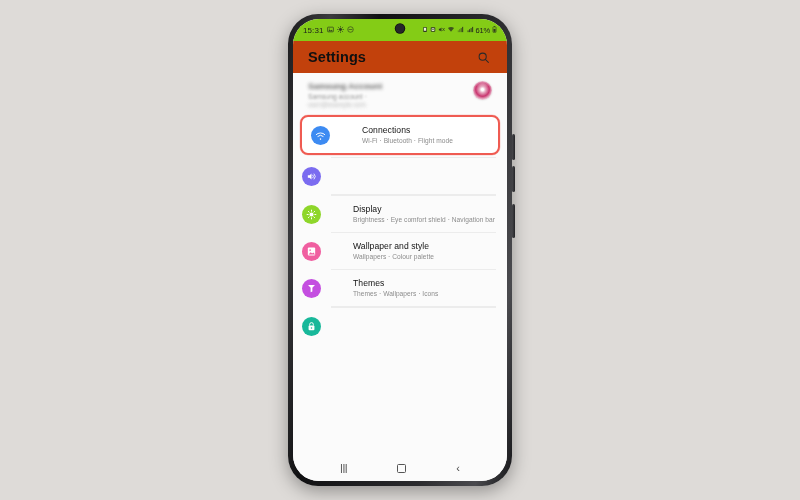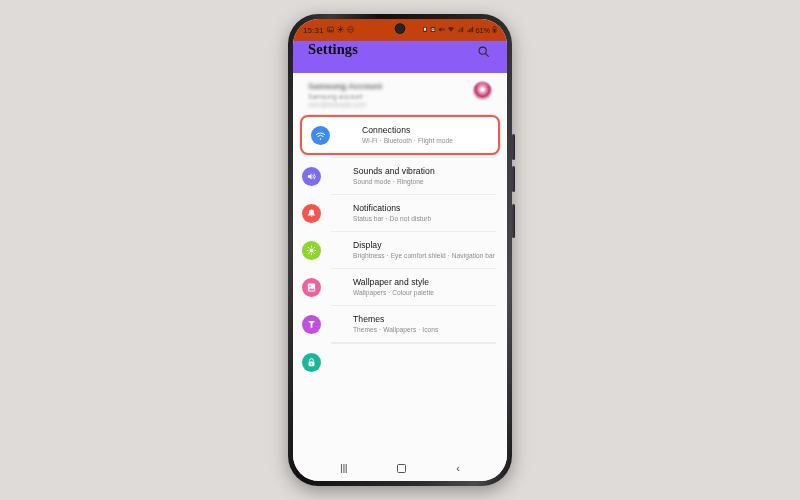--- a/index.html
+++ b/index.html
@@ -37,21 +37,21 @@
   }
   #btn-volume-up{ top:120px; height:26px; }
   #btn-volume-down{ top:152px; height:26px; }
   #btn-power{ top:190px; height:34px; }
 
   
   #status-bar{
     height:22px;
     display:flex; 
     padding:0 10px;
-    background:#c2410c;
+    background:#84cc16;
     position:relative;
     font-size:7.5px; color:#1d1d1d;
   }
   #status-left{ display:flex; align-items:center; gap:3px; }
   #status-time{ font-size:8px; letter-spacing:.1px; }
   .sicon{ display:inline-block; opacity:.85; }
   #status-right{
     position:absolute; right:10px; top:0; height:22px;
     display:flex; align-items:center; gap:2px;
     font-size:7.5px;
@@ -61,24 +61,23 @@
     position:absolute; left:50%; top:5px;
     transform:translateX(-50%);
     width:9px; height:9px; border-radius:50%;
     background:#26262a;
     box-shadow:0 0 0 .7px #0d0d10;
   }
 
   
   #app-header{
     height:32px;
-    display:flex; justify-content:space-between;
+    display:flex; align-items:center; justify-content:space-between;
     padding:0 14px 0 15px;
-    background:#8b5cf6;
-    font-family:Liberation Serif, serif;
+    background:#c2410c;
   }
   #page-title{ font-size:14.5px; font-weight:700; color:#101010; letter-spacing:.1px; }
   #search-button{ width:20px; height:20px; display:flex; align-items:center; justify-content:center; }
 
   
   #settings-scroll{
     height:calc(100% - 22px - 32px - 26px);
     background:#fbfbfb;
     overflow:hidden;
     position:relative;
@@ -289,39 +288,23 @@
       </div>
 
       <div class="row-divider"></div>
       <div class="setting-row">
         <span class="setting-icon" style="background:#7b6cf0;">
           <svg width="11" height="11" viewBox="0 0 24 24">
               <path d="M4 9.5v5h3.5l4.5 3.8V5.7L8 9.5H4z" fill="#fff"></path>
               <path d="M15 9a4.4 4.4 0 010 6M17.8 6.4a8 8 0 010 11.2" stroke="#fff" stroke-width="1.9" fill="none" stroke-linecap="round"></path>
             </svg>
         </span>
-        <span class="setting-texts">
-          <span class="setting-title">Sounds and vibration</span>
-          <span class="setting-sub">Sound mode  ·  Ringtone</span>
-        </span>
-      </div>
-
-      <div class="row-divider"></div>
-      <div class="setting-row">
-        <span class="setting-icon" style="background:#f4564e;">
-          <svg width="11" height="11" viewBox="0 0 24 24">
-              <path d="M12 3.2c-3.4 0-5.6 2.4-5.6 5.6v3.6L4.6 15v1.4h14.8V15l-1.8-2.6V8.8c0-3.2-2.2-5.6-5.6-5.6z" fill="#fff"></path>
-              <path d="M10.1 18.2a1.95 1.95 0 003.8 0h-3.8z" fill="#fff"></path>
-            </svg>
-        </span>
-        <span class="setting-texts">
-          <span class="setting-title">Notifications</span>
-          <span class="setting-sub">Status bar  ·  Do not disturb</span>
-        </span>
-      </div>
+      </div>
+
+      <div class="row-divider"></div>
 
       <div class="row-divider"></div>
       <div class="setting-row">
         <span class="setting-icon" style="background:#8ed62a;">
           <svg width="11" height="11" viewBox="0 0 24 24">
               <circle cx="12" cy="12" r="4.3" fill="#fff"></circle>
               <g stroke="#fff" stroke-width="2.1" stroke-linecap="round">
                 <path d="M12 2.4v2.4M12 19.2v2.4M2.4 12h2.4M19.2 12h2.4M5.2 5.2l1.7 1.7M17.1 17.1l1.7 1.7M18.8 5.2l-1.7 1.7M6.9 17.1l-1.7 1.7"></path>
               </g>
             </svg>

